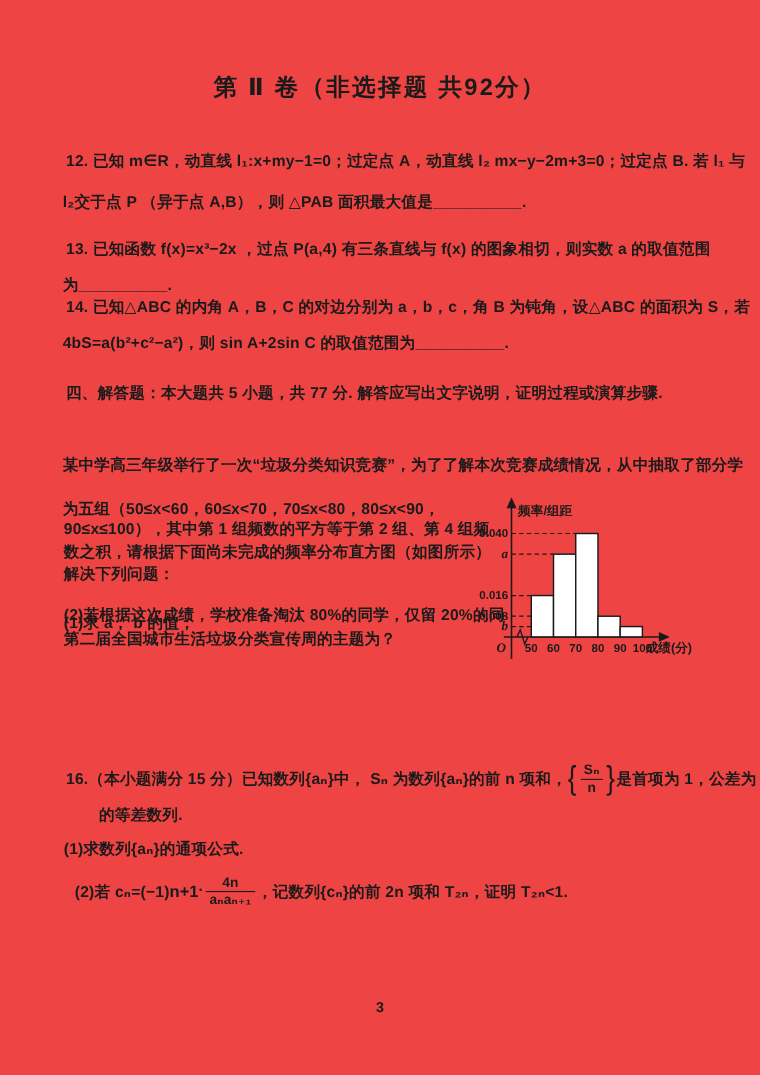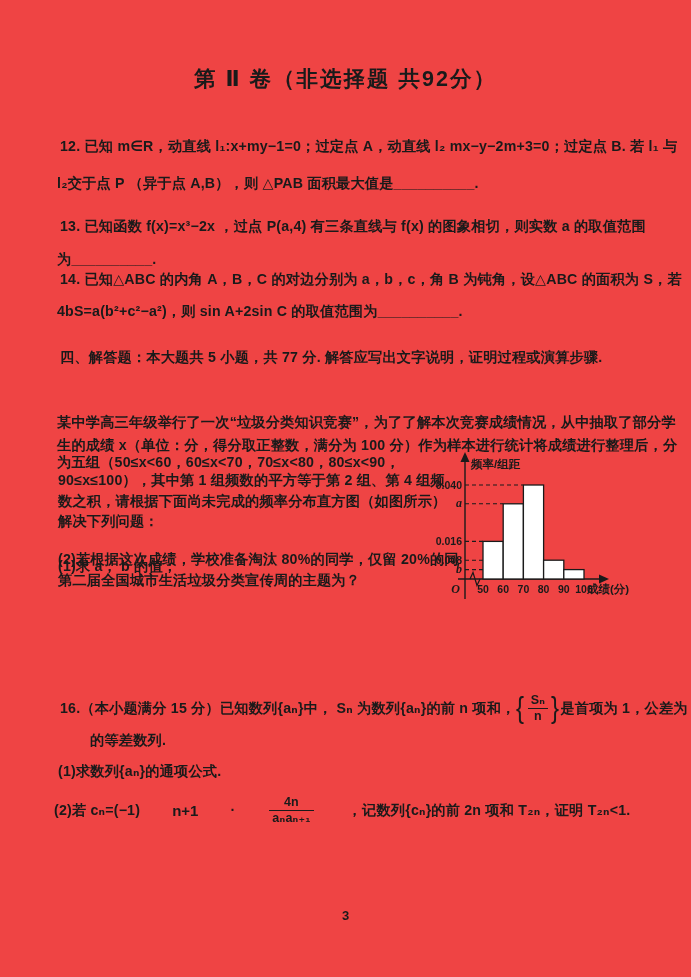--- a/index.html
+++ b/index.html
@@ -38,21 +38,20 @@
 
   <div class="line" style="left:60px;top:217px;">13. 已知函数 f(x)=x³−2x ，过点 P(a,4) 有三条直线与 f(x) 的图象相切，则实数 a 的取值范围</div>
   <div class="line" style="left:57px;top:250px;">为__________.</div>
 
   <div class="line" style="left:60px;top:270px;">14. 已知△ABC 的内角 A，B，C 的对边分别为 a，b，c，角 B 为钝角，设△ABC 的面积为 S，若</div>
   <div class="line" style="left:57px;top:302px;">4bS=a(b²+c²−a²)，则 sin A+2sin C 的取值范围为__________.</div>
 
   <div class="line" style="left:60px;top:348px;">四、解答题：本大题共 5 小题，共 77 分. 解答应写出文字说明，证明过程或演算步骤.</div>
 
   <div class="line" style="left:57px;top:413px;">某中学高三年级举行了一次“垃圾分类知识竞赛”，为了了解本次竞赛成绩情况，从中抽取了部分学</div>
-  <div class="line" style="left:57px;top:436px;">生的成绩 x（单位：分，得分取正整数，满分为 100 分）作为样本进行统计将成绩进行整理后，分</div>
   <div class="line" style="left:57px;top:453px;">为五组（50≤x&lt;60，60≤x&lt;70，70≤x&lt;80，80≤x&lt;90，</div>
   <div class="line" style="left:58px;top:471px;">90≤x≤100），其中第 1 组频数的平方等于第 2 组、第 4 组频</div>
   <div class="line" style="left:58px;top:492px;">数之积，请根据下面尚未完成的频率分布直方图（如图所示）</div>
   <div class="line" style="left:58px;top:512px;">解决下列问题：</div>
   <div class="line" style="left:58px;top:557px;">(1)求 a， b 的值；</div>
   <div class="line" style="left:58px;top:550px;">(2)若根据这次成绩，学校准备淘汰 80%的同学，仅留 20%的同</div>
   <div class="line" style="left:58px;top:571px;">第二届全国城市生活垃圾分类宣传周的主题为？</div>
 
   <svg id="hist" class="hist" width="218" height="160" viewBox="0 0 218 160">
     <line class="axis" x1="34" y1="150" x2="34" y2="9"></line>
@@ -91,21 +90,21 @@
     <span class="brace">{</span>
     <span class="frac">
       <span class="num">Sₙ</span>
       <span class="den">n</span>
     </span>
     <span class="brace">}</span>
     <span>是首项为 1，公差为 1</span>
   </div>
   <div class="line" style="left:57px;top:731px;padding-left:33px;">的等差数列.</div>
   <div class="line" style="left:58px;top:762px;">(1)求数列{aₙ}的通项公式.</div>
-  <div class="line mathline" style="left:54px;top:790px;height:40px;gap:32px;">
+  <div class="line mathline" style="left:68px;top:790px;height:40px;">
     <span>(2)若 cₙ=(−1)</span>
     <sup class="exp">n+1</sup>
     <span>·</span>
     <span class="frac">
       <span class="num">4n</span>
       <span class="den">aₙaₙ₊₁</span>
     </span>
     <span>，记数列{cₙ}的前 2n 项和 T₂ₙ，证明 T₂ₙ&lt;1.</span>
   </div>
 

